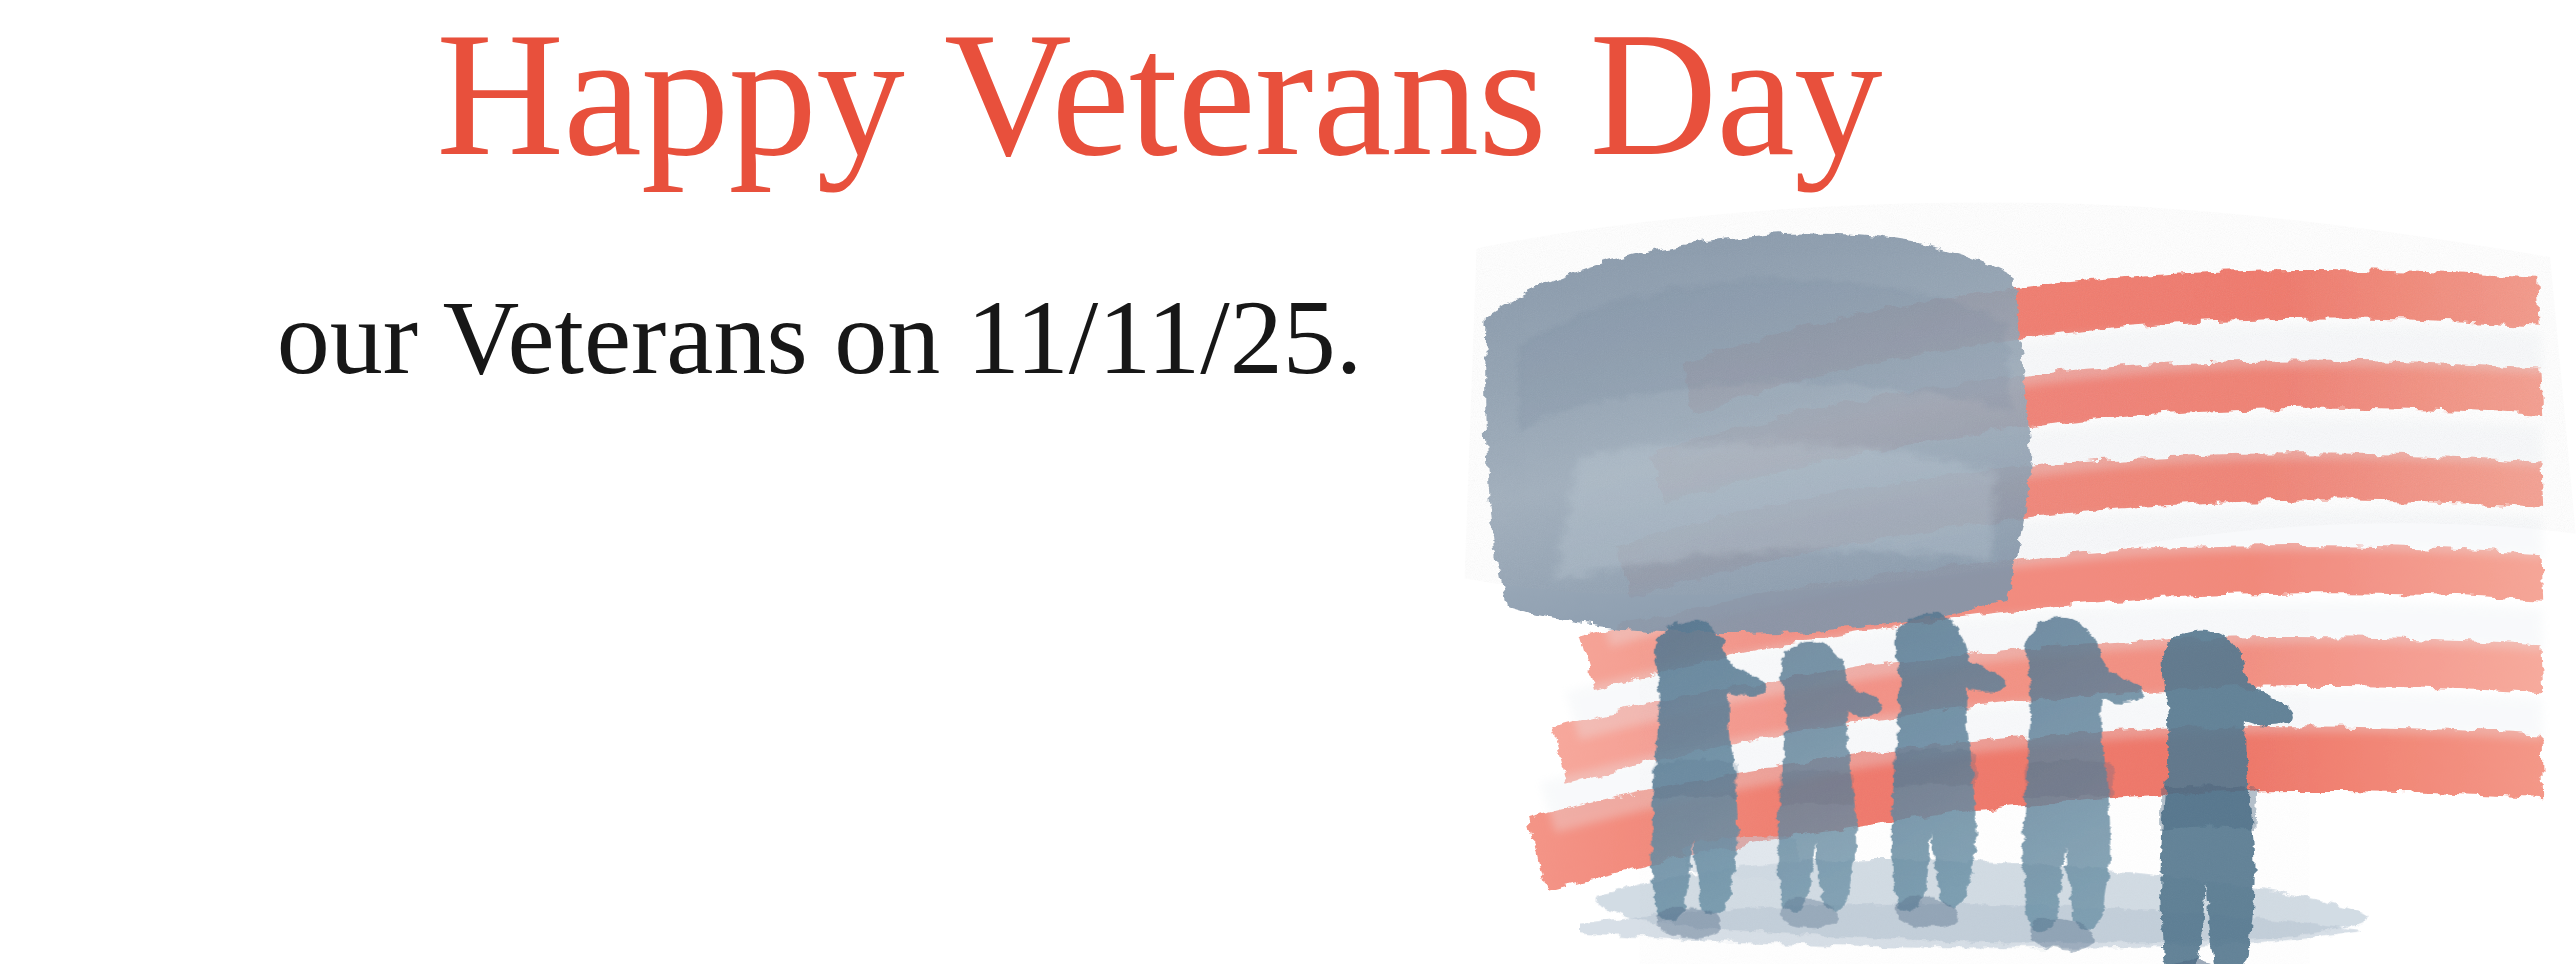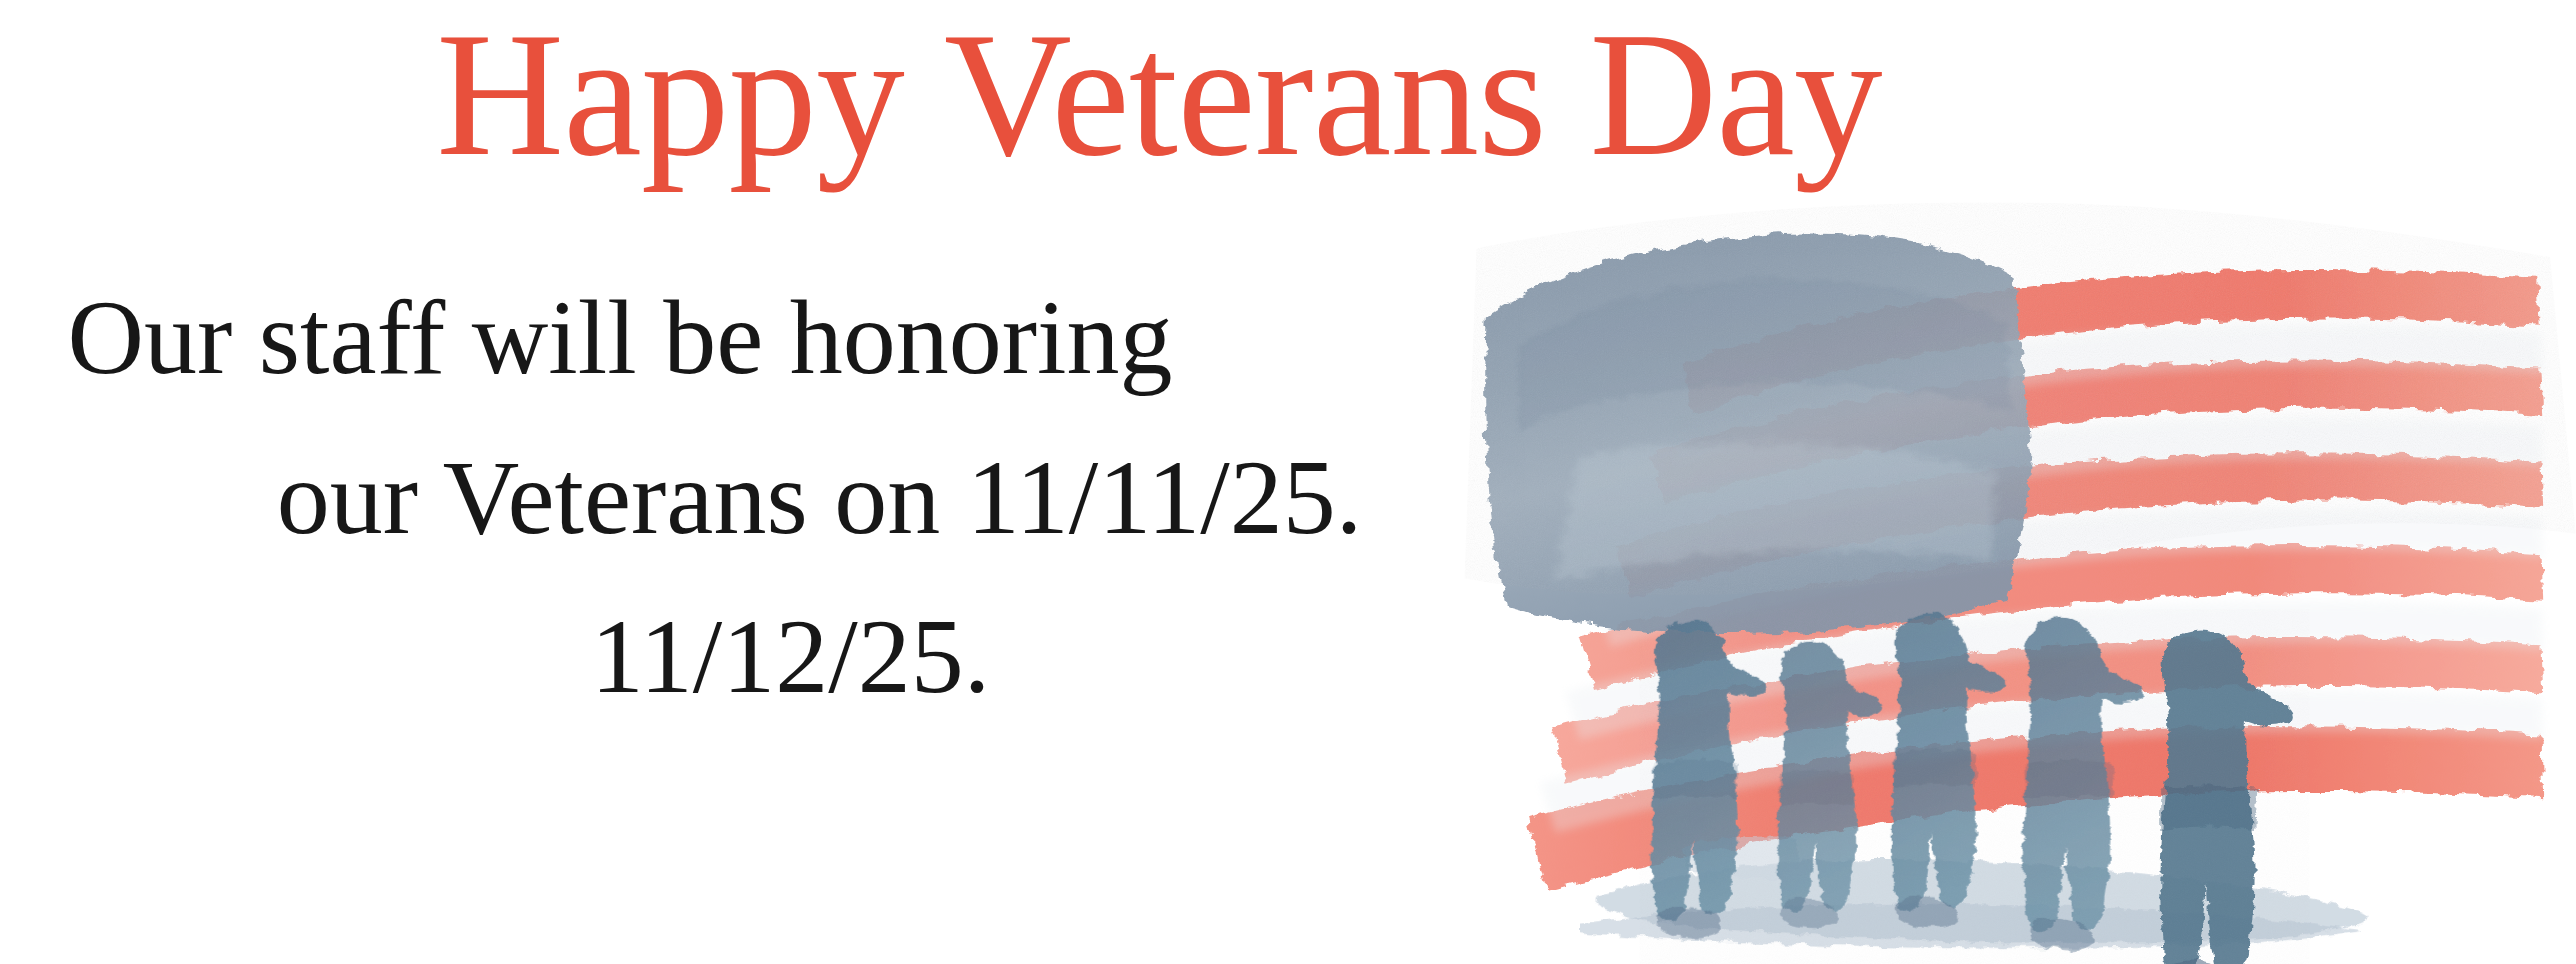--- a/index.html
+++ b/index.html
@@ -276,20 +276,18 @@
         <rect x="250" y="480" width="780" height="440" fill="#ffffff" filter="url(#grain)"></rect>
       </g>
     </svg>
   </div>
 
   <div id="textblock">
 
     <div class="headline">Happy Veterans Day</div>
 
     <div class="body-lines">
-      <span class="bline l1">Our staff will be honoring</span>
       <span class="bline l2">our Veterans on 11/11/25.</span>
-      <span class="bline l4">11/12/25.</span>
     </div>
 
   </div>
 </div>
 
 
 </body></html>

